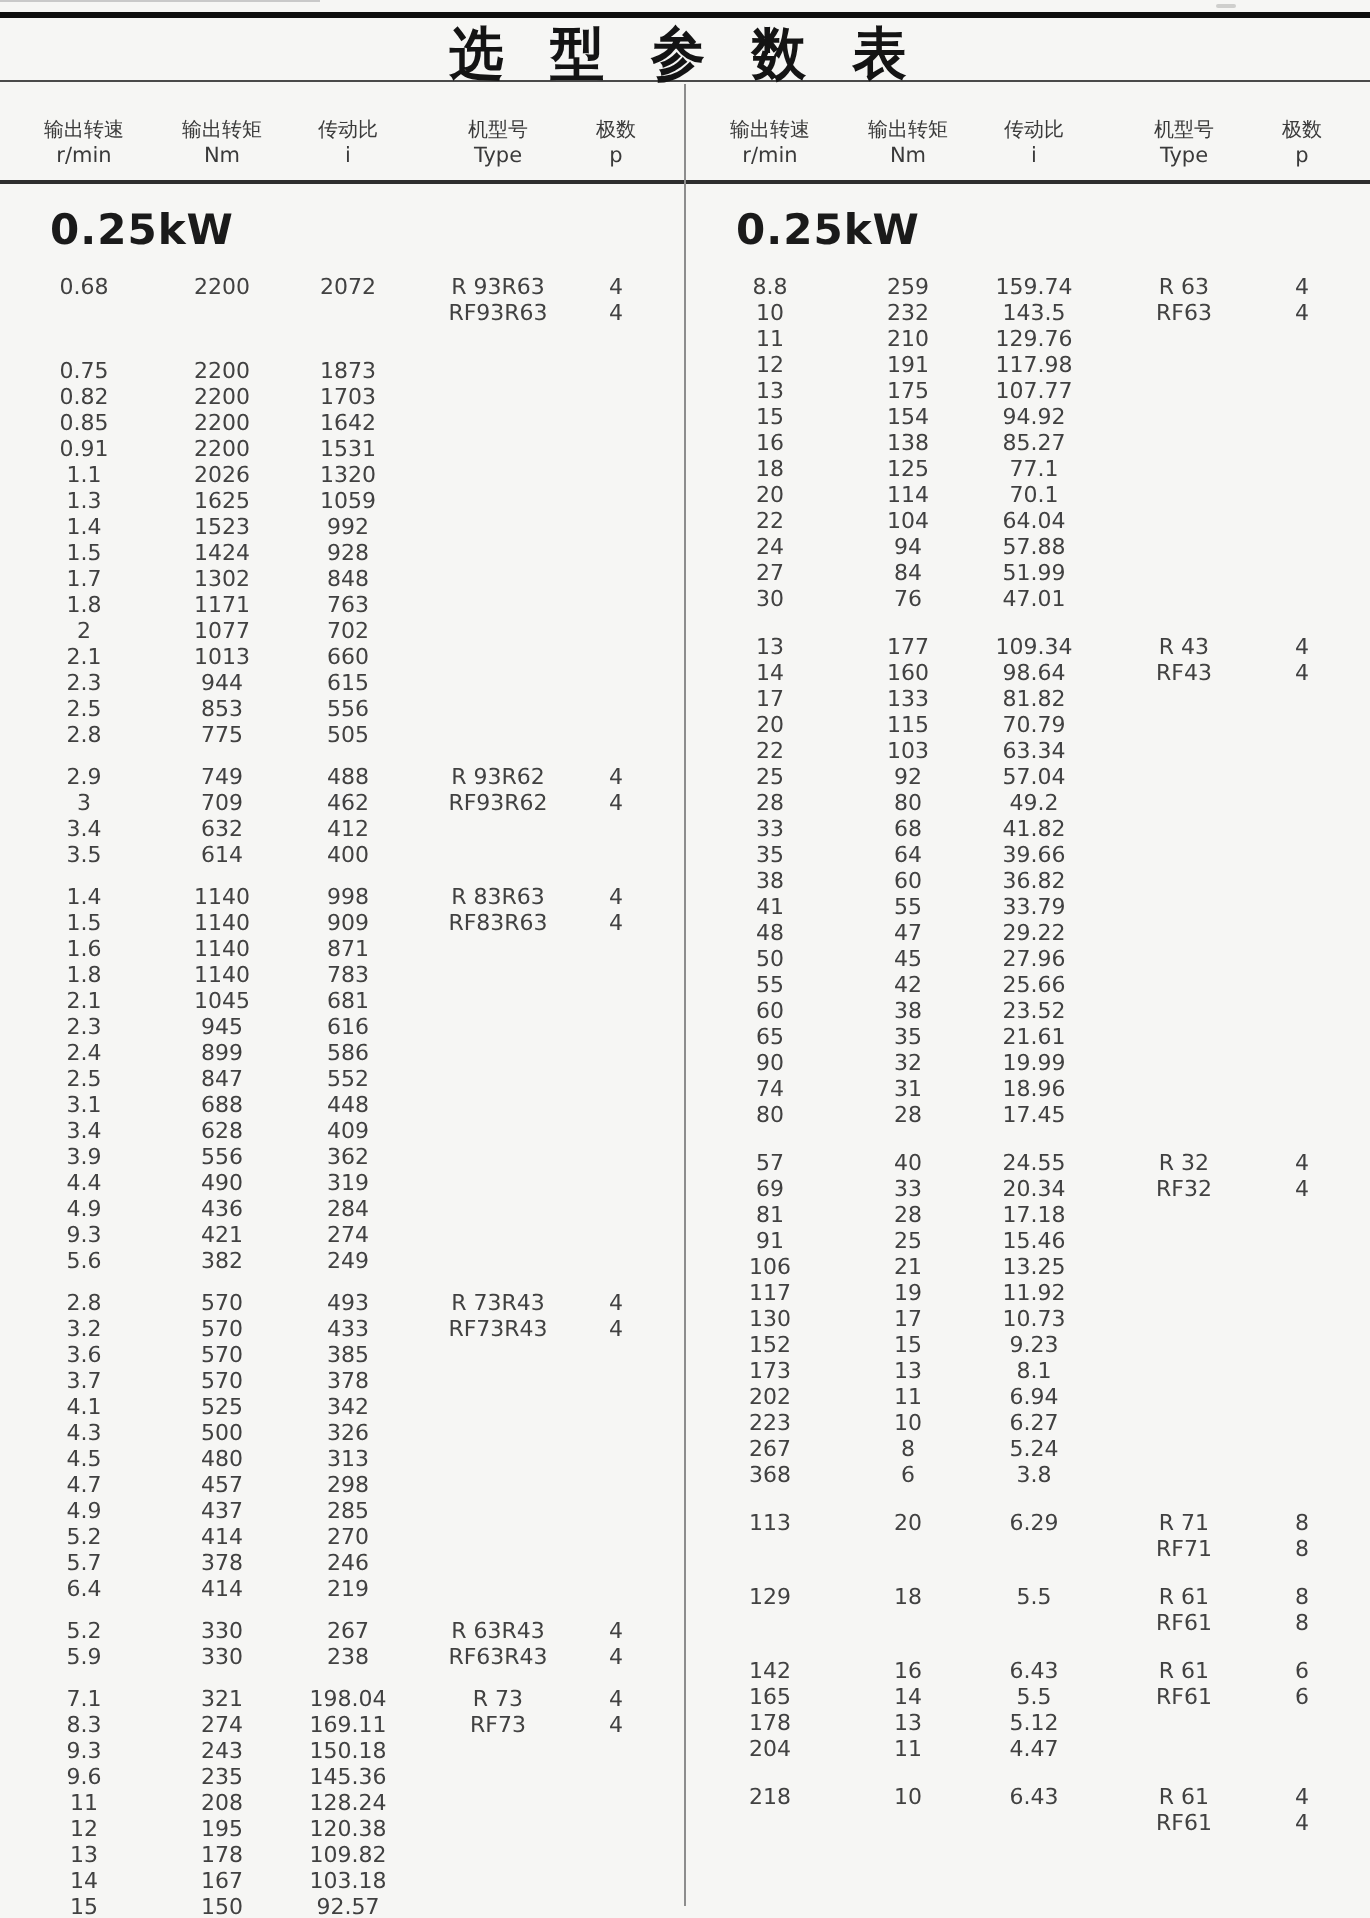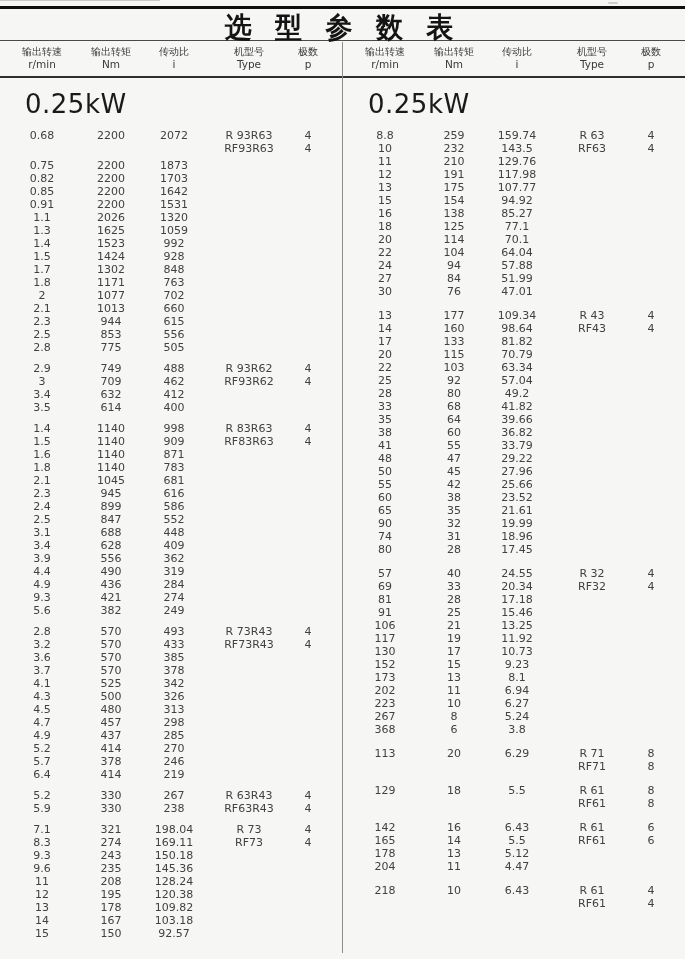--- a/index.html
+++ b/index.html
@@ -17,41 +17,41 @@
     display:flex; justify-content:center;
     border-bottom:1px solid #4a4a4a;
   }
   .title {
     font-size:27px; font-weight:700; color:#141414;
     letter-spacing:7px; white-space:pre; transform:scaleY(1.05);
   }
   .content { position:absolute; top:42px; left:0; width:685px; height:917px; }
   .divider { position:absolute; left:342px; top:0; width:1px; height:911px; background:#8d8d8d; }
   .headers-band {
-    display:flex; width:685px; padding-top:3px; padding-bottom:5px;
+    display:flex; width:685px; padding-top:17px; padding-bottom:5px;
     border-bottom:2px solid #2e2e2e;
   }
   .half { width:342px; }
   .half.right-half { margin-left:1px; }
   .hgrid, .row { display:grid; grid-template-columns:84px 54px 72px 78px 40px; }
   .hcell { text-align:center; }
   .hcn { display:block; font-size:10px; line-height:13px; color:#3a3a3a; }
   .hunit { display:block; font-size:10.5px; line-height:13px; color:#3a3a3a; }
   .tables-band { display:flex; width:685px; }
   .power {
-    font-size:26px; font-weight:400; color:#1a1a1a;
+    font-size:21px; font-weight:700; color:#1a1a1a;
     margin:11px 0 10px 25px; letter-spacing:0.5px;
   }
   .row { height:13px; }
   .cell {
     font-size:11px; line-height:13px; text-align:center;
     color:#414141; white-space:pre;
   }
   .groups .group { margin-bottom:8px; }
-  #left-groups .group:first-child { margin-bottom:4px; }
+  #left-groups .group:first-child { margin-bottom:16px; }
   #right-groups .group { margin-bottom:11px; }
 </style>
 </head>
 <body>
 
 <div class="page">
   <div class="hairline"></div>
   <div class="smudge"></div>
   <div class="top-rule"></div>
 

